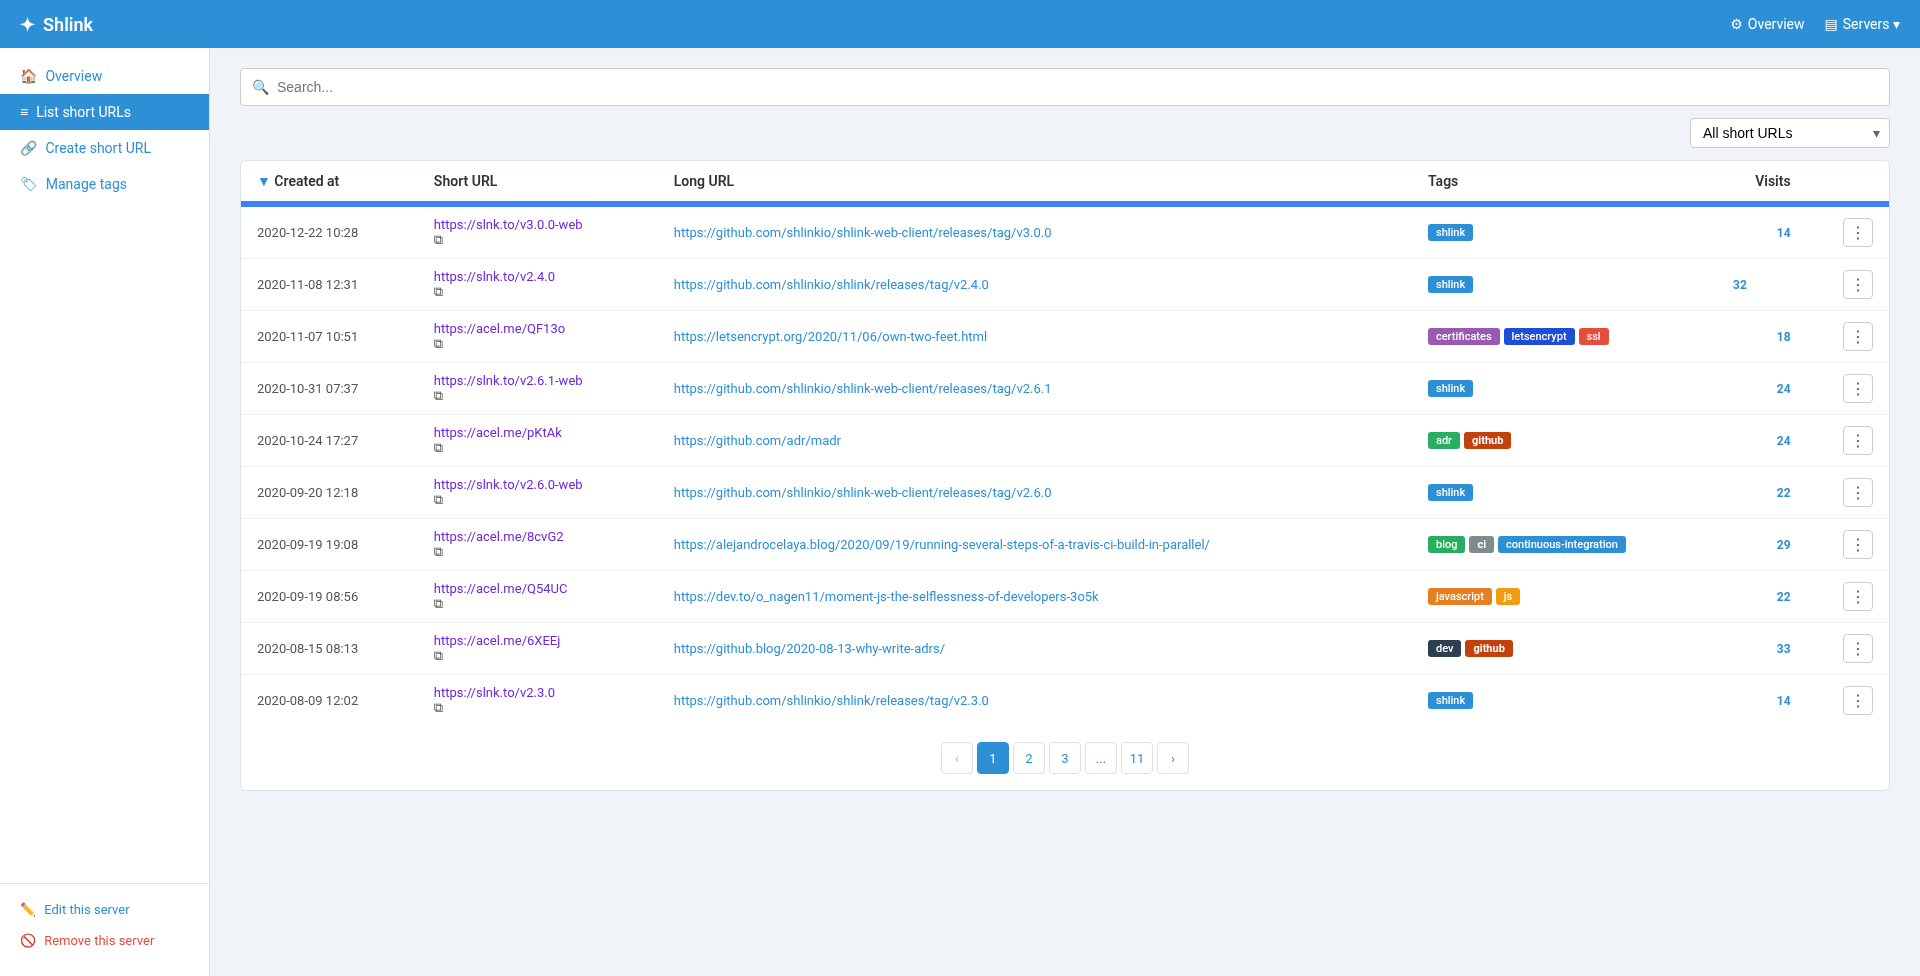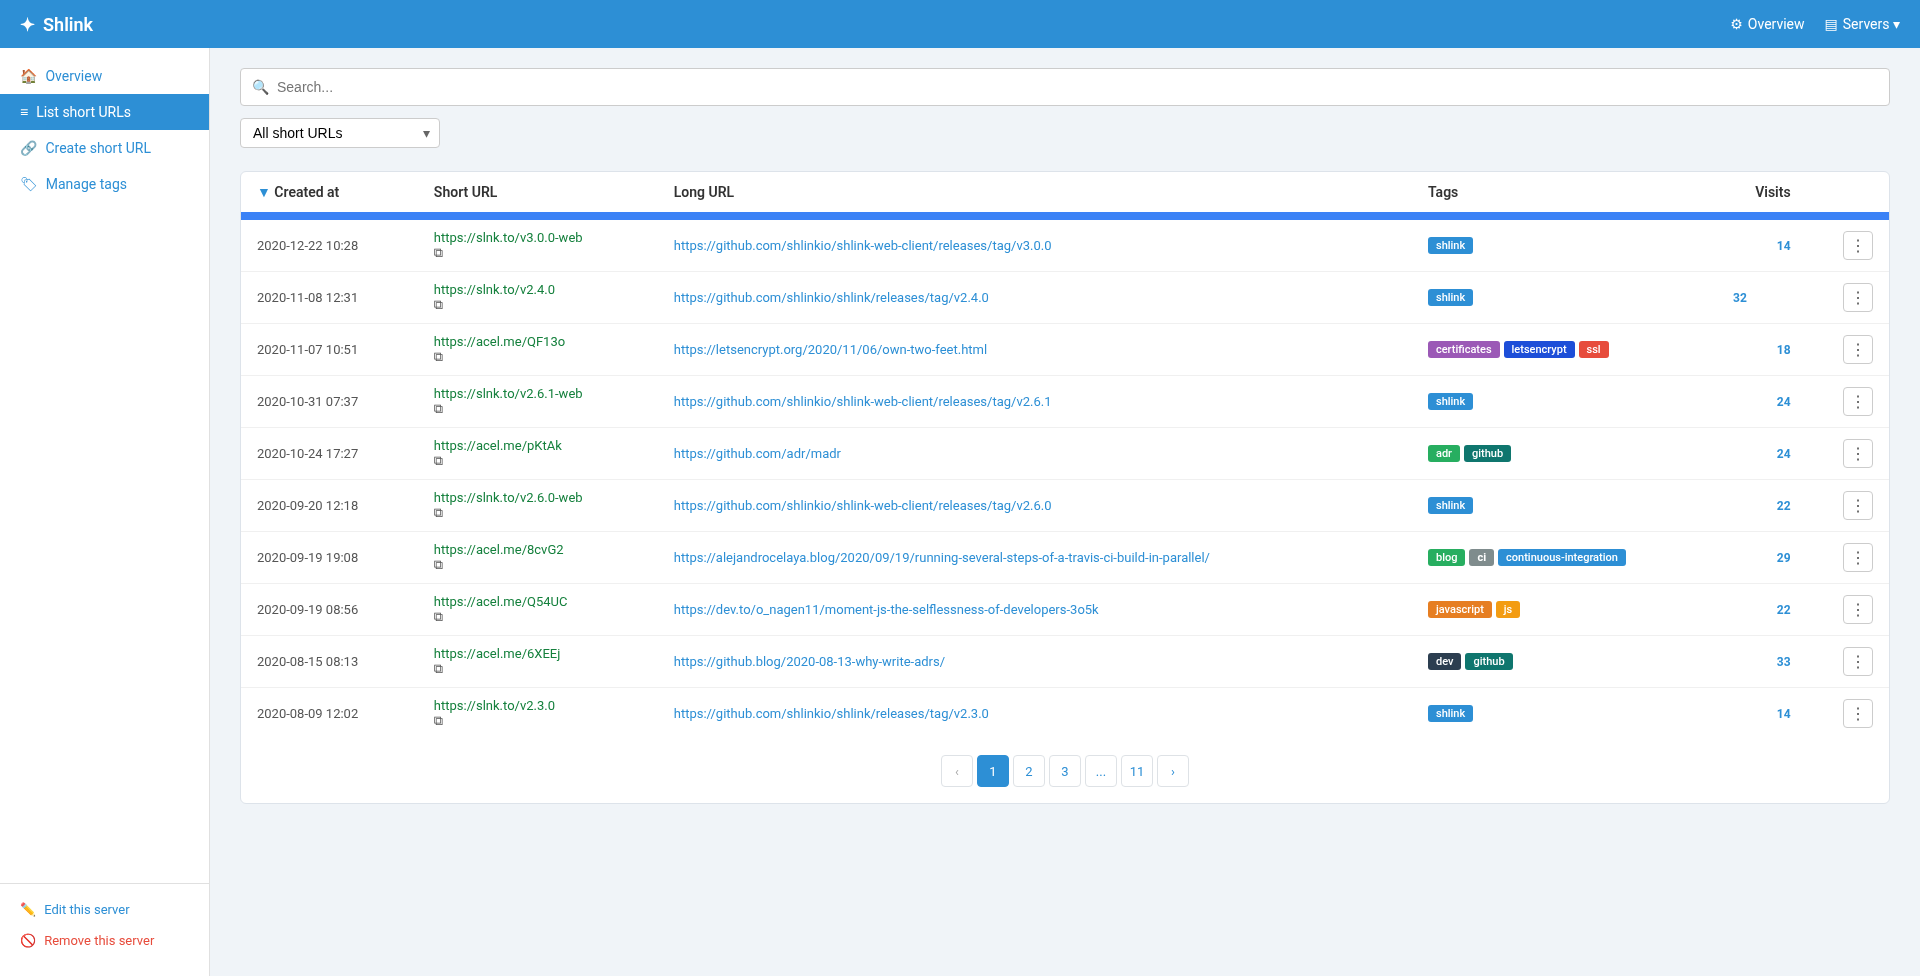--- a/index.html
+++ b/index.html
@@ -109,22 +109,22 @@
       position: absolute;
       left: 12px;
       top: 50%;
       transform: translateY(-50%);
       color: #999;
     }
 
     
     .filter-row {
       display: flex;
-      justify-content: flex-start;
-      margin-bottom: 23px;
+      justify-content: flex-end;
+      margin-bottom: 12px;
     }
     .filter-select {
       padding: 6px 28px 6px 12px;
       border: 1px solid #ccc;
       border-radius: 4px;
       font-size: 14px;
       background: white;
       appearance: none;
       cursor: pointer;
       min-width: 200px;
@@ -146,61 +146,61 @@
       background: white;
       border-radius: 6px;
       border: 1px solid #dde3ea;
       overflow: hidden;
     }
     table {
       width: 100%;
       border-collapse: collapse;
     }
     thead tr {
-      border-bottom: 8px solid #3b82f6;
+      border-bottom: 6px solid #3b82f6;
     }
     thead th {
       padding: 12px 16px;
       text-align: left;
       font-weight: 600;
       font-size: 14px;
       color: #333;
       white-space: nowrap;
     }
     tbody tr {
       border-bottom: 1px solid #f0f0f0;
     }
     tbody tr:last-child { border-bottom: none; }
     tbody td {
       padding: 10px 16px;
       vertical-align: middle;
       font-size: 13px;
     }
     .td-date { color: #555; white-space: nowrap; }
-    .td-shorturl a { color: #15803d; text-decoration: none; display: flex; align-items: center; gap: 6px; }
+    .td-shorturl a { color: #6d28d9; text-decoration: none; display: flex; align-items: center; gap: 6px; }
     .td-longurl a { color: #2d8fd5; text-decoration: none; word-break: break-all; }
     .td-visits { font-weight: 700; color: #2d8fd5; font-size: 12px; }
     .td-actions { text-align: right; }
 
     
     .tags { display: flex; flex-wrap: wrap; gap: 4px; }
     .tag {
       display: inline-block;
       padding: 2px 8px;
       border-radius: 3px;
       font-size: 11px;
       color: white;
       font-weight: 500;
     }
     .tag-shlink { background: #2d8fd5; }
     .tag-certificates { background: #9b59b6; }
     .tag-letsencrypt { background: #1d4ed8; }
     .tag-ssl { background: #e74c3c; }
     .tag-adr { background: #27ae60; }
-    .tag-github { background: #0f766e; }
+    .tag-github { background: #c2410c; font-weight: bold; }
     .tag-blog { background: #27ae60; }
     .tag-ci { background: #7f8c8d; font-weight: bold; }
     .tag-ci-integration { background: #2d8fd5; }
     .tag-javascript { background: #e67e22; }
     .tag-js { background: #f39c12; }
     .tag-dev { background: #2c3e50; }
 
     
     .action-btn {
       background: none;

